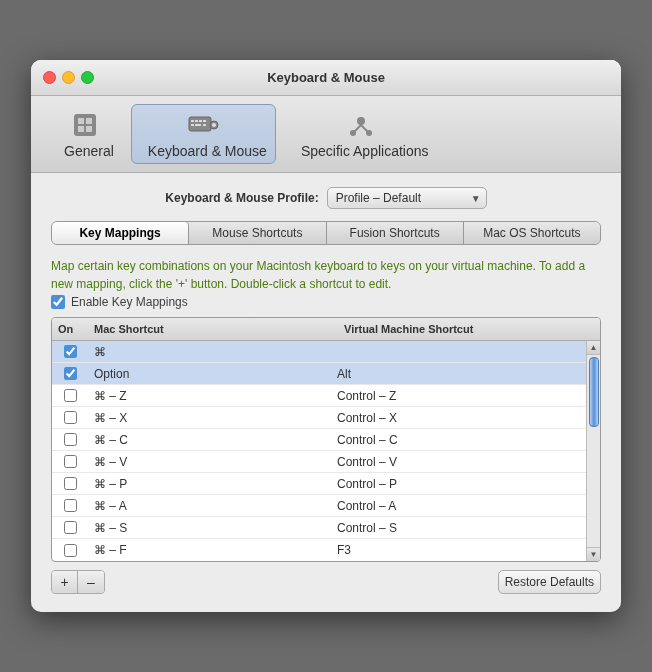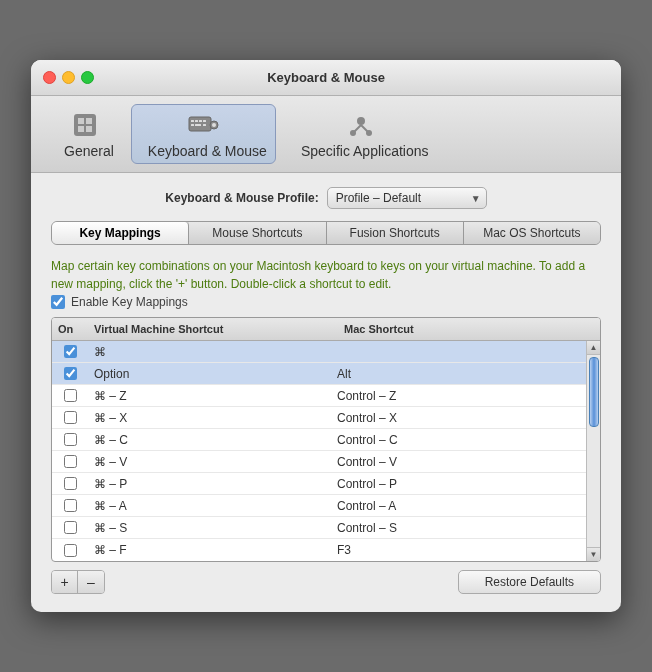--- a/index.html
+++ b/index.html
@@ -236,21 +236,21 @@
       color: #333;
       display: flex;
       align-items: center;
       justify-content: center;
     }
     .add-btn { border-right: 1px solid #aaa; }
     .restore-btn {
       background: linear-gradient(to bottom, #f8f8f8, #e0e0e0);
       border: 1px solid #aaa;
       border-radius: 5px;
-      padding: 4px 26px;
+      padding: 4px 6px;
       font-size: 12px;
       color: #333;
       cursor: pointer;
     }
   </style>
 </head>
 <body>
 
 <div class="window">
 
@@ -337,22 +337,22 @@
     <p class="description">Map certain key combinations on your Macintosh keyboard to keys on your virtual machine. To add a new mapping, click the '+' button. Double-click a shortcut to edit.</p>
 
     <div class="checkbox-row">
       <input type="checkbox" checked="" style="">
       <span class="checkbox-label">Enable Key Mappings</span>
     </div>
 
     <div class="table-container">
       <div class="table-header">
         <div class="th">On</div>
+        <div class="th">Mac Shortcut</div>
         <div class="th">Virtual Machine Shortcut</div>
-        <div class="th">Mac Shortcut</div>
         <div class="th"></div>
       </div>
       <div style="display:flex;">
         <div style="flex:1; overflow:hidden;">
 
           <div class="table-row highlighted">
             <div class="td td-check">
                 <input type="checkbox" checked="" style="">
               </div>
             <div class="td">⌘</div>

